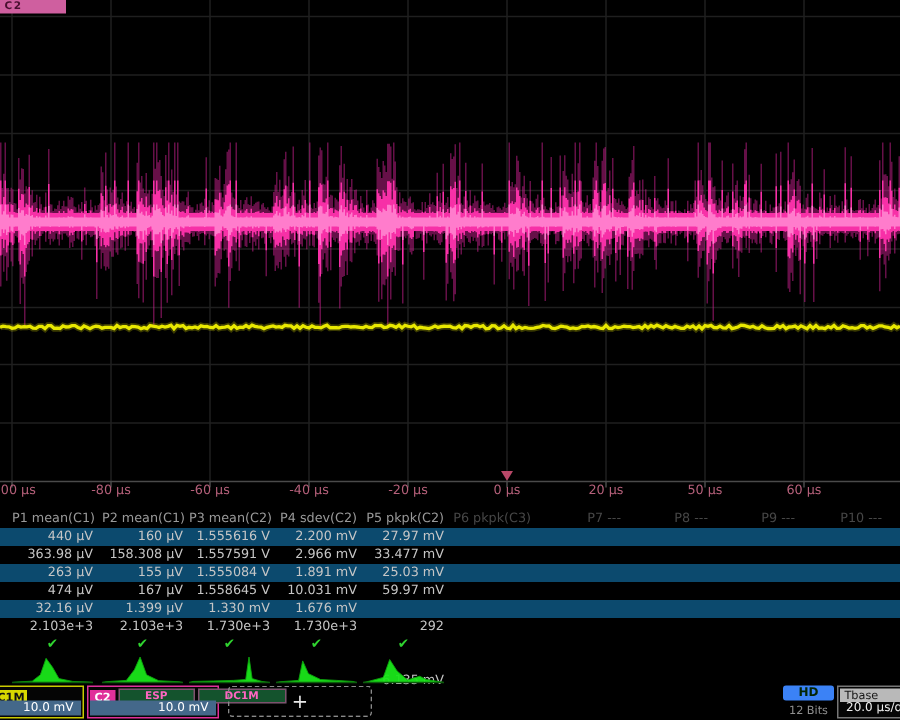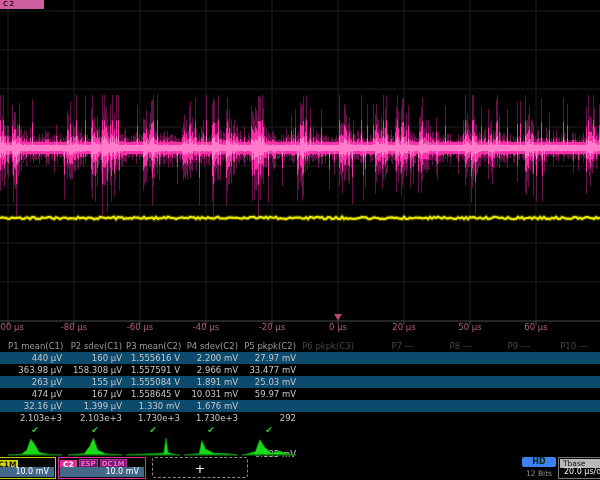--- a/index.html
+++ b/index.html
@@ -30,22 +30,22 @@
   
   .bbar{left:0;top:457px;width:600px;height:23px;}
   .descbox{position:absolute;top:0;height:22px;background:#050505;box-sizing:border-box;}
   .c1box{left:-42px;width:98px;border:1px solid #caca00;}
   .c2box{left:58px;width:88px;border:1px solid #e0309a;}
   .desc-top{position:absolute;left:1px;right:1px;top:1px;height:10px;display:flex;align-items:center;gap:2px;}
   .desc-val{position:absolute;left:1px;right:1px;bottom:1px;height:10px;background:#44688a;color:#fff;
     font-size:8px;line-height:10px;text-align:right;padding-right:5px;box-sizing:border-box;}
   .chip-yel{background:#d8d800;color:#111;font-size:7.5px;font-weight:bold;padding:0 2px;line-height:9px;margin-left:30px;}
   .chip-c2{background:#e0309a;color:#fff;font-size:7.5px;font-weight:bold;padding:0 3px;line-height:9px;}
-  .chip-mag{color:#ff66c2;border:1px solid rgba(255,80,190,.45);background:#701a75;
-    font-size:7px;font-weight:bold;padding:0 1px;line-height:8px;}
+  .chip-mag{color:#ff66c2;border:1px solid rgba(255,80,190,.45);background:#14532d;
+    font-size:7px;font-weight:bold;padding:0 17px;line-height:8px;}
   .addbox{left:152px;width:96px;height:21px;border:1px dashed #8a8a8a;border-radius:3px;
     color:#e8e8e8;font-size:13px;text-align:center;line-height:21px;background:transparent;}
   .hdwrap{left:522px;width:34px;}
   .hd-badge{position:absolute;left:0;top:0;width:34px;height:10px;background:#3b82f6;color:#042604;
     font-size:8px;font-weight:bold;text-align:center;line-height:10px;border-radius:2px;}
   .hd-bits{position:absolute;left:0;top:12px;width:34px;font-size:7.5px;color:#8f8f8f;text-align:center;}
   .tbase{left:558px;width:56px;border:1px solid #777;}
   .tbase-head{position:absolute;left:1px;top:1px;width:40px;height:9px;background:#b9b9b9;color:#161616;
     font-size:7.5px;line-height:9px;padding-left:3px;}
   .tbase-val{position:absolute;left:1px;right:1px;bottom:1px;height:10px;color:#eee;font-size:8px;
@@ -77,21 +77,21 @@
       <span class="axis-label" style="left: 272px;">-20 µs</span>
       <span class="axis-label" style="left: 338px;">0 µs</span>
       <span class="axis-label" style="left: 404px;">20 µs</span>
       <span class="axis-label" style="left: 470px;">50 µs</span>
       <span class="axis-label" style="left: 536px;">60 µs</span>
     </div>
 
   <div class="abs mtable" id="mtable">
       <div class="mrow" style="top: 0px;">
         <div class="mcell mhead" style="right: 538px; width: 54px; padding-left: 10px;">P1 mean(C1)</div>
-        <div class="mcell mhead" style="right: 478px; width: 54px;">P2 sdev(C1)</div>
+        <div class="mcell mhead" style="right: 478px; width: 54px;">P2 mean(C1)</div>
         <div class="mcell mhead" style="right: 420px; width: 54px;">P3 mean(C2)</div>
         <div class="mcell mhead" style="right: 362px; width: 54px;">P4 sdev(C2)</div>
         <div class="mcell mhead" style="right: 304px; width: 54px;">P5 pkpk(C2)</div>
         <div class="mcell mdim" style="left: 298px; width: 56px;">P6 pkpk(C3)</div>
         <div class="mcell mdim" style="left: 358px; width: 56px;">P7 ---</div>
         <div class="mcell mdim" style="left: 416px; width: 56px;">P8 ---</div>
         <div class="mcell mdim" style="left: 474px; width: 56px;">P9 ---</div>
         <div class="mcell mdim" style="left: 532px; width: 56px;">P10 ---</div>
         <div class="mcell mdim" style="left: 590px; width: 56px;">P11</div>
       </div>

